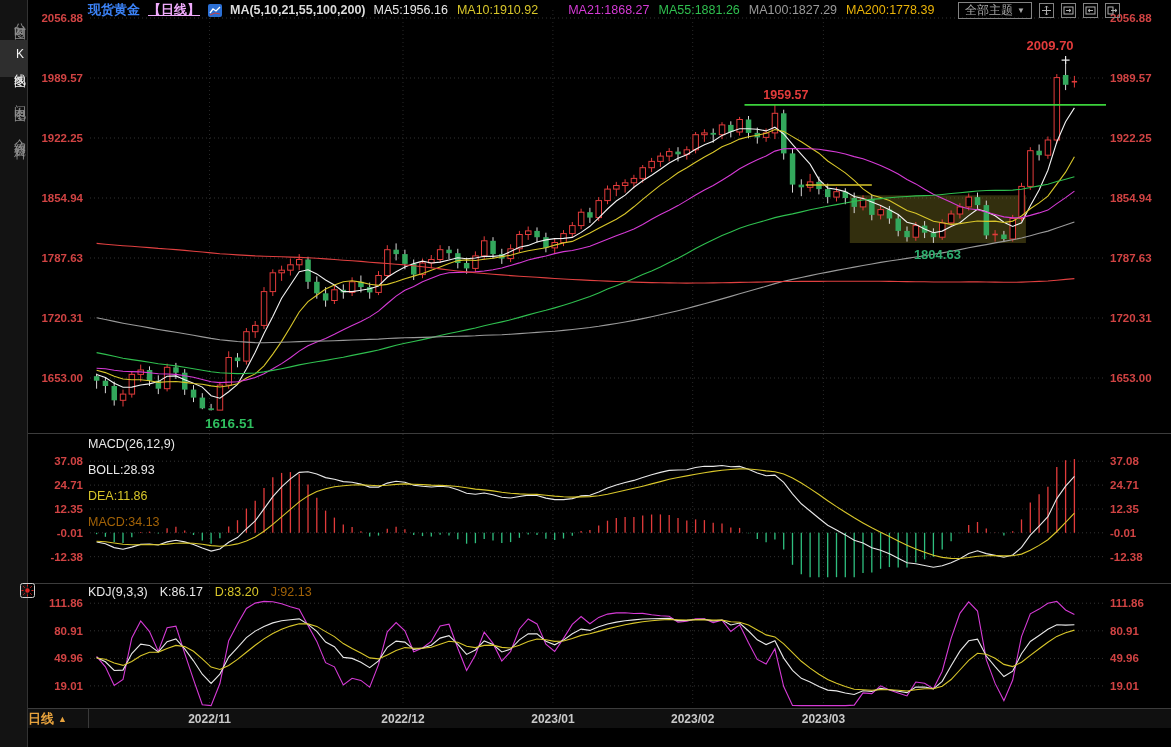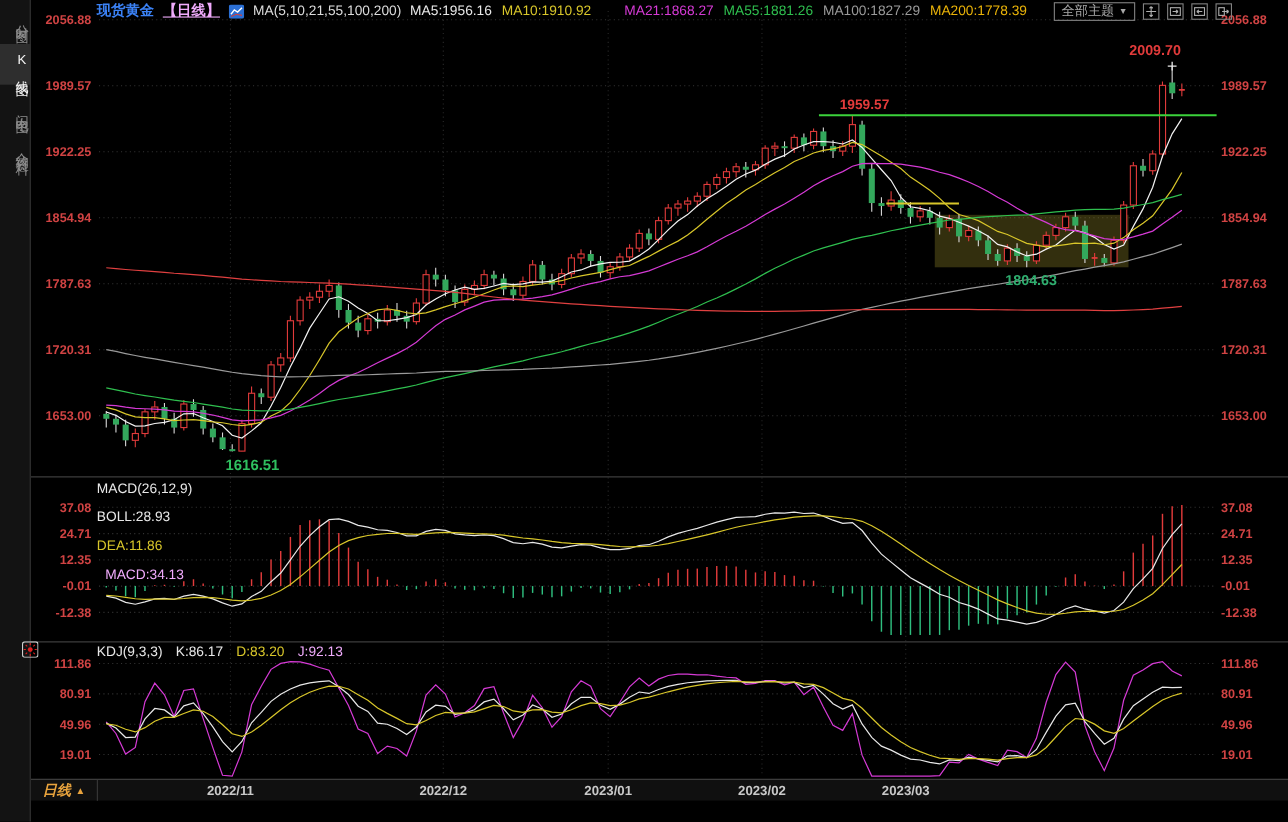--- a/index.html
+++ b/index.html
@@ -12,37 +12,37 @@
     width:28px;text-align:center;box-sizing:border-box;padding:7px 0;letter-spacing:3px;
     font-size:12px;color:#8f8f8f;cursor:pointer;}
   .side-tab.sel{background:#2e2e2e;color:#f5f5f5;}
   
   #chart{position:absolute;left:28px;top:0;z-index:1;}
   
   .hdr{position:absolute;left:88px;top:1px;height:18px;display:flex;align-items:center;gap:8px;
     font-size:12.5px;z-index:4;white-space:nowrap;}
   .sym{color:#3b82f6;font-weight:700;font-size:13px;}
   .ptag{color:#f0abfc;font-weight:700;font-size:13px;text-decoration:underline;}
-  .map{color:#dcdcdc;}
+  .map{color:#dcdcdc;font-weight:bold;}
   #ma-values span{margin-right:9px;}
   .hdr-controls{position:absolute;left:958px;top:2px;display:flex;gap:7px;align-items:center;z-index:4;}
   .theme-box{border:1px solid #828282;color:#a8a8a8;font-size:12px;height:15px;line-height:15px;
     padding:0 6px;cursor:pointer;display:flex;align-items:center;gap:4px;}
   .theme-box .car{font-size:8px;}
   .ibtn{width:15px;height:15px;border:1px solid #828282;box-sizing:border-box;display:flex;
     align-items:center;justify-content:center;cursor:pointer;}
   
   .ptitle{position:absolute;display:flex;gap:12px;font-size:12.5px;z-index:4;white-space:nowrap;}
-  .c-w{color:#e8e8e8;} .c-y{color:#d8c62a;} .c-m{color:#f0abfc;text-align:center;}
+  .c-w{color:#e8e8e8;} .c-y{color:#d8c62a;} .c-m{color:#a16207;}
   #macd-title{left:88px;top:437px;flex-direction:column;} #kdj-title{left:88px;top:585px;}
   .live-icon{position:absolute;left:20px;top:583px;z-index:4;cursor:pointer;}
   
   .period-cell{position:absolute;left:28px;top:709px;width:61px;height:19px;z-index:4;
-    display:flex;align-items:center;justify-content:center;gap:4px;
-    border-right:1px solid #3a3a3a;box-sizing:border-box;cursor:pointer;font-style:italic;}
+    display:flex;align-items:center;justify-content:flex-start;gap:4px;
+    border-right:1px solid #3a3a3a;box-sizing:border-box;cursor:pointer;}
   .period-cell .pl{color:#e8a33d;font-weight:700;font-size:13px;}
   .period-cell .pa{color:#e8a33d;font-size:9px;}
   
   .tabs{position:absolute;left:0;top:728px;width:1171px;height:19px;background:#161616;
     border-top:1px solid #3a3a3a;box-sizing:border-box;display:flex;z-index:4;}
   .tab{height:18px;line-height:18px;padding:0 13px;color:#9a9a9a;font-size:12px;
     border-right:1px solid #2d2d2d;cursor:pointer;white-space:nowrap;}
   .tab.active{background:#3f3f3f;color:#f0f0f0;}
   .tab.vip{color:#e8a33d;}
   .tab.mono{font-family:"Liberation Mono","DejaVu Sans Mono",monospace;font-size:11px;}

